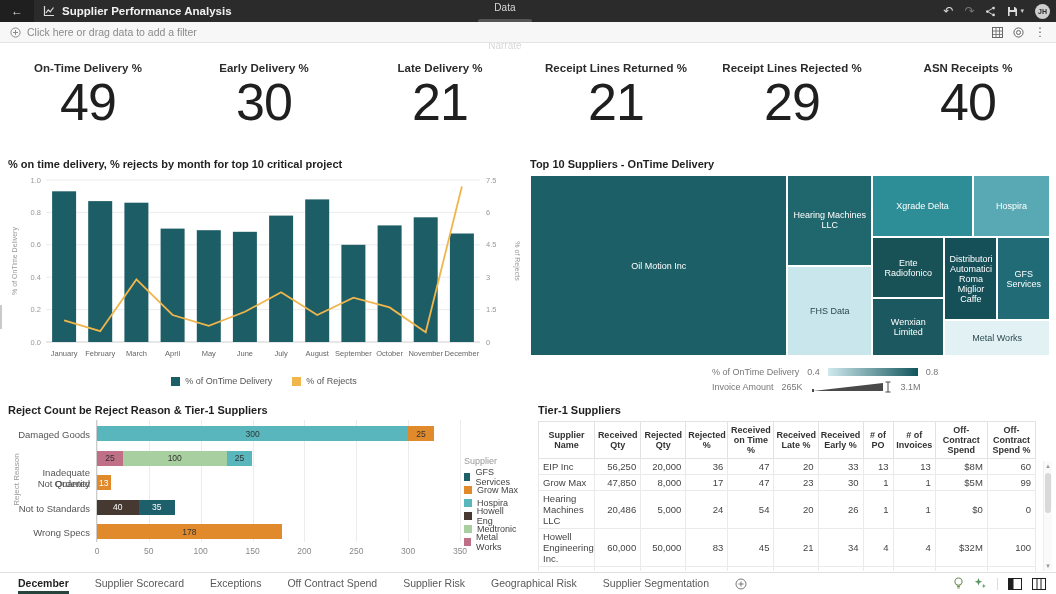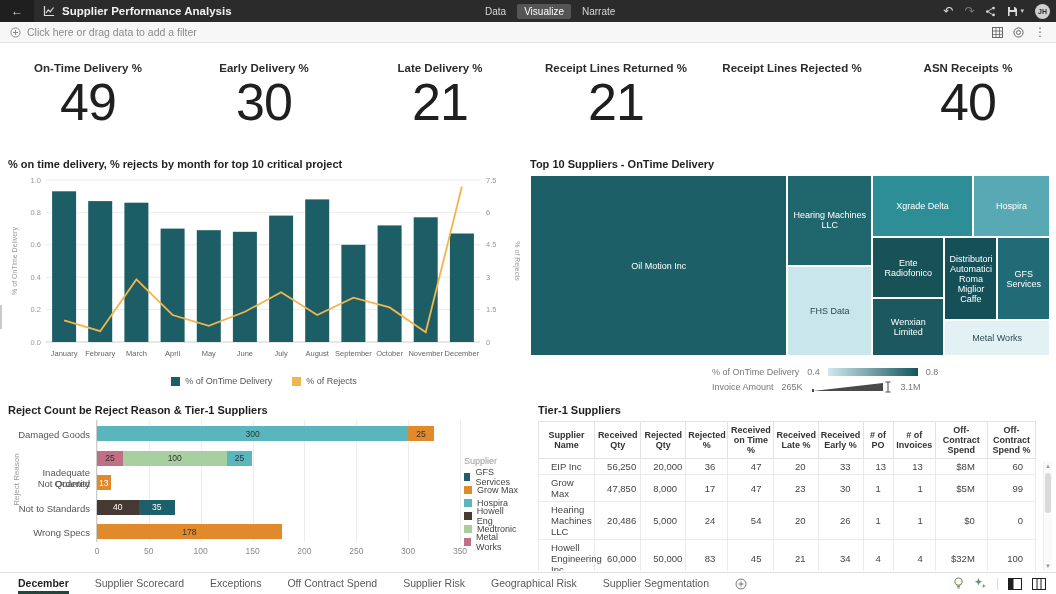--- a/index.html
+++ b/index.html
@@ -7,21 +7,21 @@
     font-family:"Liberation Sans", sans-serif; }
   .stage { position:relative; width:1056px; height:594px; background:#fff; }
 
   
   .topbar { position:absolute; left:0; top:0; width:1056px; height:22px; background:#2b2b2b;
     display:flex; align-items:center; color:#eee; }
   .back-btn { width:34px; height:22px; background:#1f1f1f; color:#ddd; font-size:12px;
     display:flex; align-items:center; justify-content:center; cursor:pointer; }
   .tb-chart-icon { margin:0 7px 0 9px; display:flex; }
   .tb-title { font-size:11.5px; font-weight:bold; color:#f2f2f2; }
-  .tb-tabs { position:absolute; left:478px; top:0; height:22px; display:flex; align-items:center; gap:4px; }
+  .tb-tabs { position:absolute; left:478px; top:0; height:22px; display:flex; align-items:center; gap:4px;flex-direction:column; }
   .tb-tab { font-size:10px; color:#d8d8d8; padding:2px 7px; cursor:pointer; border-radius:2px; }
   .tb-tab.active { background:#555; color:#fff; }
   .tb-icons { position:absolute; right:6px; top:0; height:22px; display:flex; align-items:center; gap:11px; }
   .tb-ic { font-size:12px; color:#ddd; cursor:pointer; display:flex; align-items:center; }
   .tb-ic.dim { color:#777; }
   .caret { font-size:7px; color:#ccc; margin-left:2px; }
   .avatar { width:15px; height:15px; border-radius:50%; background:#cfcfcf; color:#2b2b2b;
     font-size:7px; font-weight:bold; display:flex; align-items:center; justify-content:center; cursor:pointer; }
 
   
@@ -69,21 +69,21 @@
   .rj-leg-title { font-size:9px; color:#999; margin-bottom:4px; }
   .rj-leg-item { display:flex; align-items:center; gap:5px; font-size:9px; color:#444; height:13px; }
   .rj-leg-sq { width:8px; height:8px; display:inline-block; }
 
   
   .panel-br { position:absolute; left:538px; top:404px; width:514px; height:166px; }
   .tbl-wrap { position:relative; margin-top:5px; height:150px; overflow:hidden; }
   table.t1 { border-collapse:collapse; width:498px; table-layout:fixed; }
   .t1 th { font-size:9px; font-weight:bold; color:#333; border:1px solid #e2e2e2;
     padding:3px 2px; text-align:center; vertical-align:middle; background:#fff; }
-  .t1 td { font-size:9.5px; color:#444; border:1px solid #eaeaea; padding:2px 12px; text-align:right;
+  .t1 td { font-size:9.5px; color:#444; border:1px solid #eaeaea; padding:2px 4px; text-align:right;
     background:#fff; }
   .t1 td:first-child { text-align:left; }
   .scrollbar { position:absolute; right:0; top:40px; width:9px; height:110px; background:#fafafa;
     border-left:1px solid #eee; }
   .sb-arrow { font-size:6px; color:#999; text-align:center; line-height:10px; cursor:pointer; }
   .sb-thumb { position:absolute; top:12px; left:1px; width:6px; height:40px; background:#d9d9d9; border-radius:3px; }
   .sb-down { position:absolute; bottom:0; width:100%; }
 
   
   .footer { position:absolute; left:0; top:572px; width:1056px; height:22px; border-top:1px solid #e0e0e0;
@@ -177,20 +177,21 @@
       <div class="kpi">
         <div class="kpi-label">Late Delivery %</div>
         <div class="kpi-value">21</div>
       </div>
       <div class="kpi">
         <div class="kpi-label">Receipt Lines Returned %</div>
         <div class="kpi-value">21</div>
       </div>
       <div class="kpi">
         <div class="kpi-label">Receipt Lines Rejected %</div>
+        <div class="kpi-value">29</div>
       </div>
       <div class="kpi">
         <div class="kpi-label">ASN Receipts %</div>
         <div class="kpi-value">40</div>
       </div>
     </div>
 
   <div class="panel-tl">
     <div class="panel-title">% on time delivery, % rejects by month for top 10 critical project</div>
     <div id="combo-svg"><svg width="512" height="200" viewBox="0 0 512 200">

